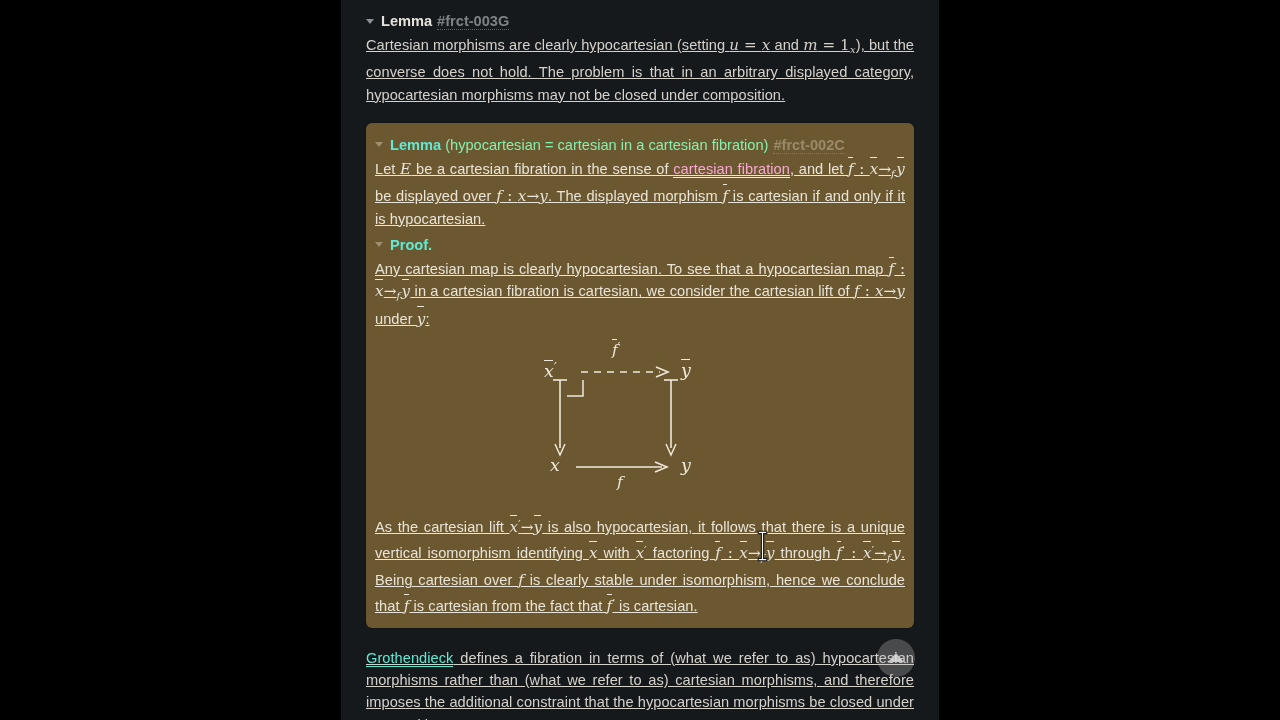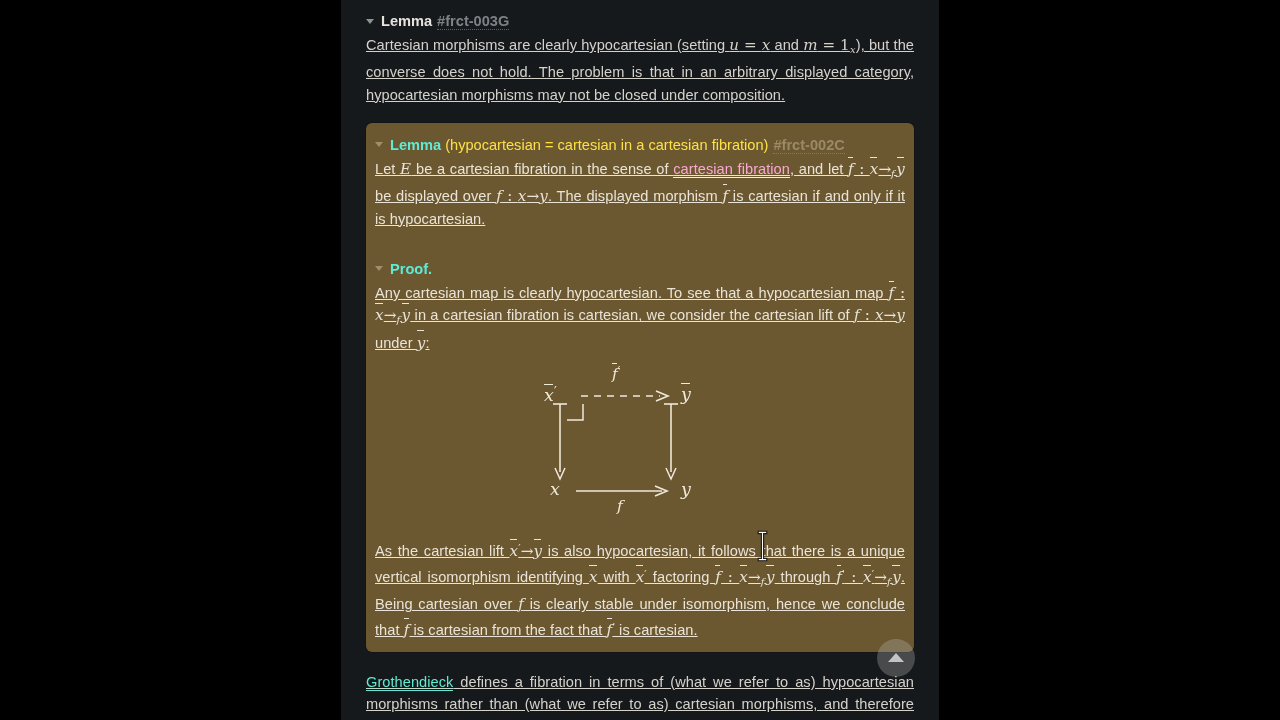--- a/index.html
+++ b/index.html
@@ -99,32 +99,32 @@
   .block {
     background: #6b5730;
     border-radius: 6px;
     padding: 11px 9px 10px 9px;
     margin: 0;
     box-shadow: 0 0 0 1px rgba(0,0,0,0.18);
   }
   .block .para { color: #e9e4d7; }
   .block .sec-head { color: #efeade; }
   .block .sec-name { color: #5eead4; }
-  .block .sec-sub  { color: #fde047; }
+  .block .sec-sub  { color: #86efac; }
   .block .tri { border-top-color: #9f8f6d; }
   .block .tag  { color: #9a8a67; border-bottom-color: #8a7a58; text-align: center; }
   .block .lnk  { color: #f9a8d4; border-bottom-color: #f2ede0; }
 
   .lnk {
     color: #5eead4;
     text-decoration: none;
     border-bottom: 1px solid currentColor;
   }
 
-  .proof-head { margin-top: 28px; }
+  .proof-head { margin-top: 4px; }
 
   
   .diagram {
     margin: 26px 0 22px 0;
     display: flex;
     justify-content: center;
   }
   .dg {
     position: relative;
     width: 180px;

